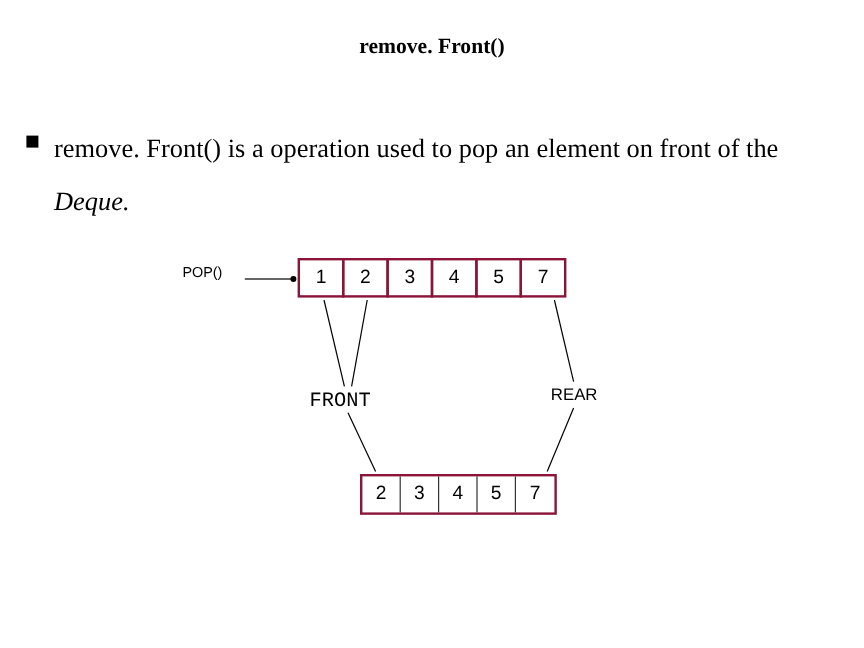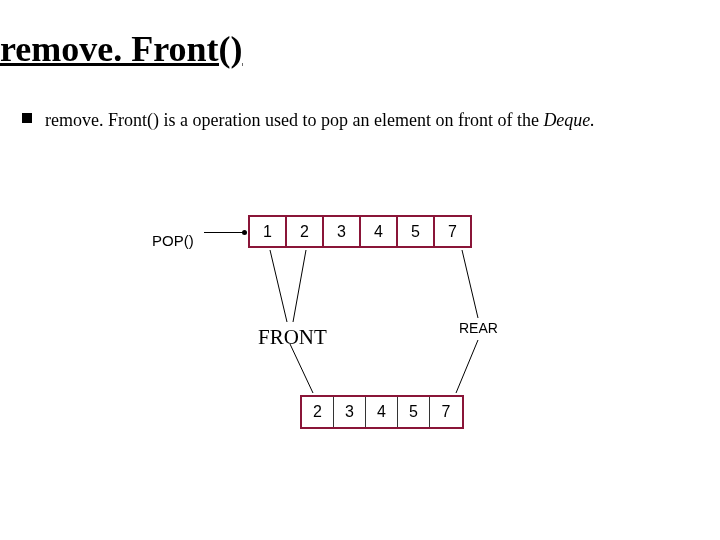--- a/index.html
+++ b/index.html
@@ -5,52 +5,51 @@
   body {
     font-family: "Times New Roman", Times, serif;
     margin: 0;
     width: 720px;
     height: 540px;
     position: relative;
     background: #fff;
     color: #000;
   }
   .title {
-    font-size: 36px;
+    font-size: 18px;
     font-weight: bold;
-    text-align: left;
+    text-align: center;
     position: absolute;
     top: 28px;
     left: 0;
     right: 0;
-    text-decoration: underline;
   }
   .bullet {
     position: absolute;
     top: 113px;
     left: 22px;
     width: 10px;
     height: 10px;
     background: #000;
   }
   .desc {
     position: absolute;
     top: 102px;
     left: 45px;
     right: 30px;
-    font-size: 18px;
+    font-size: 22px;
     line-height: 2.0;
   }
   .italic { font-style: italic; }
   .pop-label {
     position: absolute;
-    top: 232px;
+    top: 220px;
     left: 152px;
     font-family: Arial, sans-serif;
-    font-size: 15px;
+    font-size: 12px;
   }
   .pop-line {
     position: absolute;
     top: 232px;
     left: 204px;
     width: 40px;
     height: 1px;
     background: #000;
   }
   .pop-dot {
@@ -78,22 +77,22 @@
     font-family: Arial, sans-serif;
     font-size: 16px;
     margin-left: -2px;
     box-sizing: border-box;
   }
   .row1 .cell:first-child { margin-left: 0; }
   .front-label {
     position: absolute;
     top: 325px;
     left: 258px;
-    font-family: Liberation Serif, serif;
-    font-size: 21px;
+    font-family: Liberation Mono, monospace;
+    font-size: 17px;
   }
   .rear-label {
     position: absolute;
     top: 320px;
     left: 459px;
     font-family: Arial, sans-serif;
     font-size: 14px;
   }
   .row2 {
     position: absolute;

